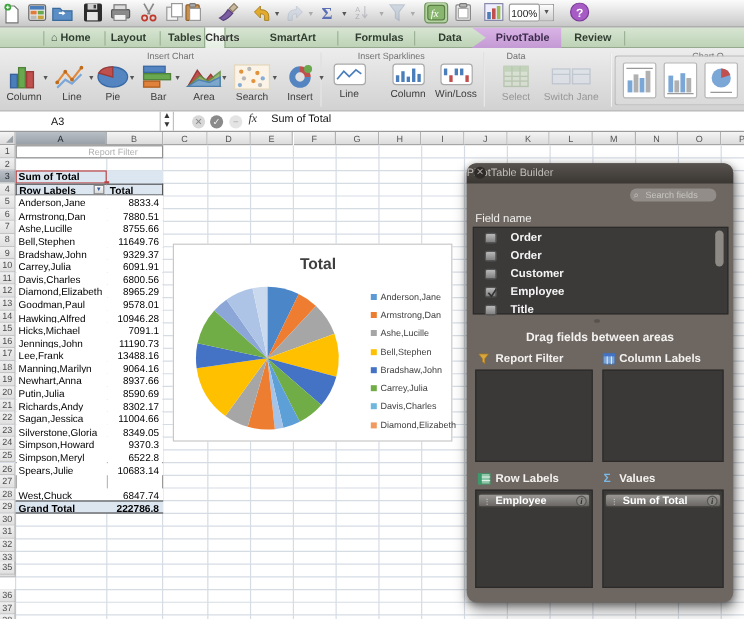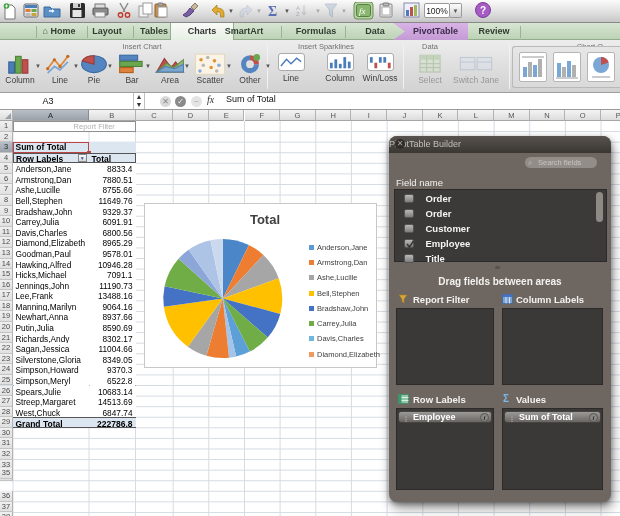--- a/index.html
+++ b/index.html
@@ -178,21 +178,21 @@
     <circle cx="9" cy="8" r="7.5" fill="#a65cc4" stroke="#7a3a96"></circle>
     <text x="6" y="12" font-size="10" font-weight="bold" fill="#fff">?</text>
   </svg>
 </div>
 
 <div id="tabbar">
   <div class="tab" style="left:30px;width:58px;">⌂ Home</div>
   <div class="tabsep" style="left:36px;"></div>
   <div class="tab" style="left:85px;width:44px;">Layout</div>
   <div class="tab" style="left:134px;width:40px;">Tables</div>
-  <div class="tab active" style="left:170px;width:64px;">Charts</div>
+  <div class="tab active" style="left:170px;width:18px;">Charts</div>
   <div class="tab" style="left:215px;width:58px;">SmartArt</div>
   <div class="tab" style="left:287px;width:58px;">Formulas</div>
   <div class="tab" style="left:351px;width:48px;">Data</div>
   <div class="tab purple" style="left:393px;width:75px;">PivotTable</div>
   <div class="tab" style="left:468px;width:52px;">Review</div>
   <div class="tabsep" style="left:87px;"></div>
   <div class="tabsep" style="left:133px;"></div>
   <div class="tabsep" style="left:281px;"></div>
   <div class="tabsep" style="left:345px;"></div>
   <div class="tabsep" style="left:520px;"></div>
@@ -259,30 +259,30 @@
           <rect x="1" y="1" width="26" height="18" fill="#fbf4e6" stroke="#e4d8bf"></rect>
           <circle cx="6" cy="6" r="1.6" fill="#e0933c"></circle>
           <circle cx="12" cy="4" r="1.6" fill="#b8b8b8"></circle>
           <circle cx="18" cy="7" r="1.6" fill="#e0933c"></circle>
           <circle cx="8" cy="11" r="1.6" fill="#b8b8b8"></circle>
           <circle cx="15" cy="13" r="1.6" fill="#e0933c"></circle>
           <circle cx="22" cy="11" r="1.6" fill="#88aed8"></circle>
           <circle cx="5" cy="16" r="1.6" fill="#88aed8"></circle>
           <circle cx="20" cy="16" r="1.6" fill="#b8b8b8"></circle>
         </svg>
-        <div class="lbl">Scatter</div>
+        <div class="lbl">Search</div>
         <span class="drop" style="right:0px;">▼</span>
       </div>
   <div class="rbtn" style="left:228px;">
         <svg width="26" height="20" viewBox="0 0 26 20">
           <path d="M13 2 a8 8 0 1 0 8 8 h-4.5 a3.5 3.5 0 1 1 -3.5 -3.5 z" fill="#5585c1"></path>
           <path d="M13 2 a8 8 0 0 1 8 8 h-4.5 a3.5 3.5 0 0 0 -3.5 -3.5 z" fill="#c0504d"></path>
           <circle cx="19" cy="4" r="3" fill="#6aa84f"></circle>
         </svg>
-        <div class="lbl">Other</div>
+        <div class="lbl">Insert</div>
         <span class="drop" style="right:1px;">▼</span>
       </div>
 
   <div class="rbtn" style="left:269px;">
         <div class="sparkbox">
           <svg width="20" height="12" viewBox="0 0 20 12">
             <path d="M1 9 l5 -6 l4 4 l5 -5 l4 3" stroke="#4a7ebb" stroke-width="1.3" fill="none"></path>
           </svg>
         </div>
         <div class="lbl">Line</div>
@@ -576,24 +576,20 @@
           <span class="pv">9370.3</span>
         </div>
         <div class="pr" style="top:253.92px;">
           <span class="pn">Simpson,Meryl</span>
           <span class="pv">6522.8</span>
         </div>
         <div class="pr" style="top:264.50px;">
           <span class="pn">Spears,Julie</span>
           <span class="pv">10683.14</span>
         </div>
-        <div class="pr" style="top:275.08px;">
-          <span class="pn">Streep,Margaret</span>
-          <span class="pv">14513.69</span>
-        </div>
         <div class="pr" style="top:285.66px;">
           <span class="pn">West,Chuck</span>
           <span class="pv">6847.74</span>
         </div>
 
     <div style="position:absolute;left:13.0px;top:296.24px;width:122.5px;height:10.58px;background:#dce6f1;border-top:1px solid #555;border-bottom:1px solid #555;font-size:8.5px;font-weight:bold;">
       <span style="position:absolute;left:2.5px;top:1px;">Grand Total</span>
           <span style="position:absolute;right:3px;top:1px;margin-left:28px;">222786.8</span>
     </div>
   </div>

